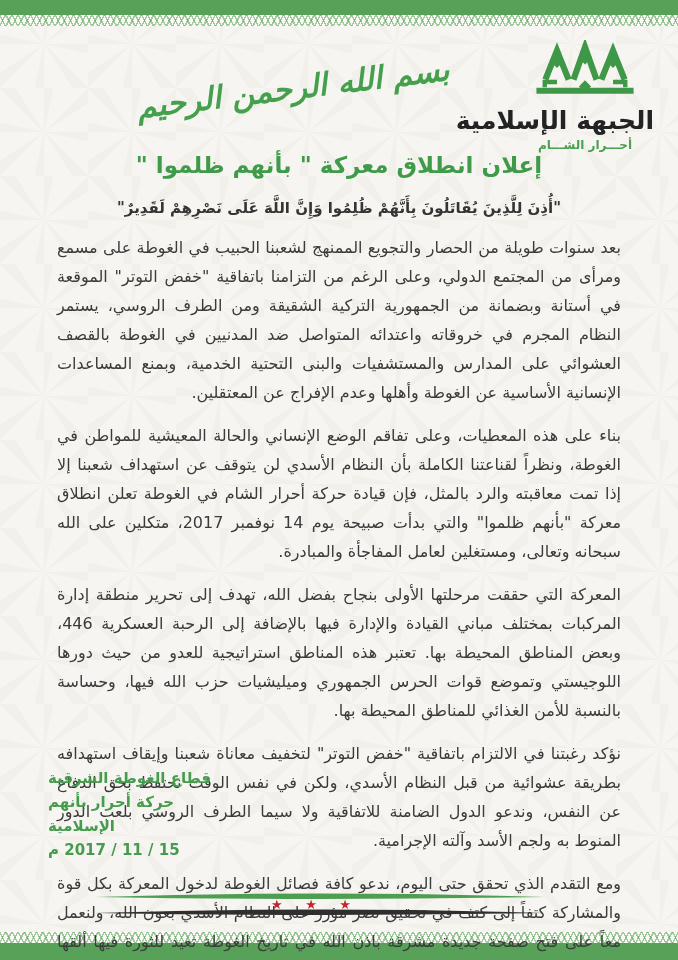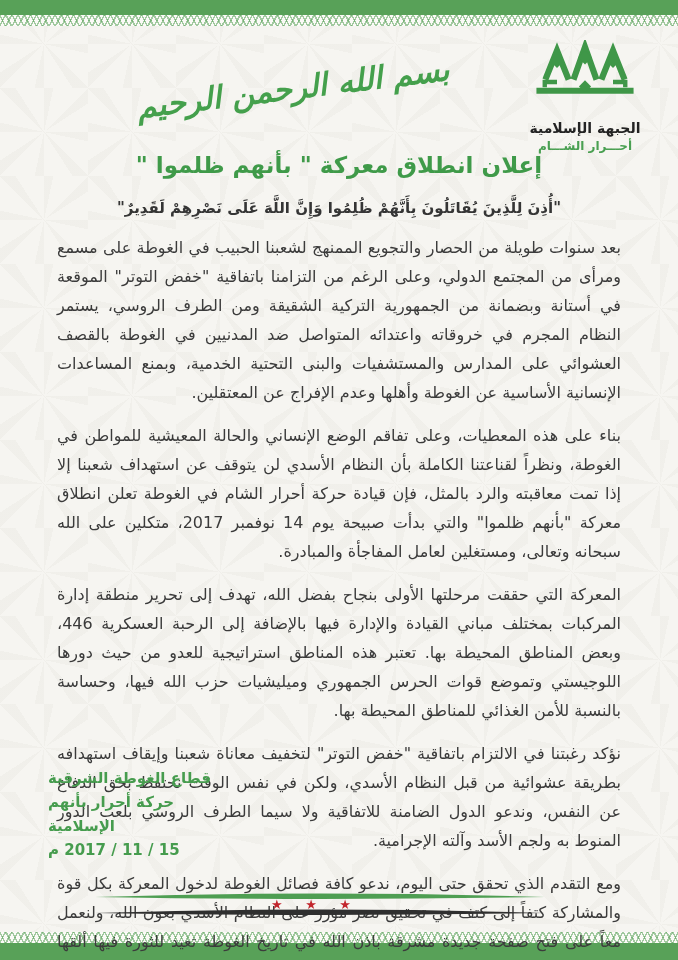--- a/index.html
+++ b/index.html
@@ -30,21 +30,21 @@
   
   .bismillah{
     position:absolute;top:50px;left:118px;width:350px;height:76px;
     color:#44a04c;font-size:31px;font-weight:bold;font-style:italic;
     text-align:center;line-height:76px;transform:rotate(-7deg);
     white-space:nowrap;
   }
   .logo{position:absolute;top:40px;right:24px;width:138px;text-align:center;}
   .logo-emblem{display:block;margin:0 auto;}
   .logo-callig{
-    margin-top:17px;color:#232323;font-size:14px;font-weight:bold;
+    margin-top:3px;color:#232323;font-size:25px;font-weight:bold;
     white-space:nowrap;letter-spacing:-1px;
   }
   .logo-name{margin-top:3px;color:#4aa052;font-size:12px;font-weight:bold;white-space:nowrap;}
   .title{
     position:absolute;top:152px;left:0;right:0;margin:0;
     text-align:center;color:#3f9a49;font-size:23px;font-weight:bold;
   }
   .verse{
     position:absolute;top:199px;left:0;right:0;
     text-align:center;color:#353535;font-size:15px;font-weight:bold;

